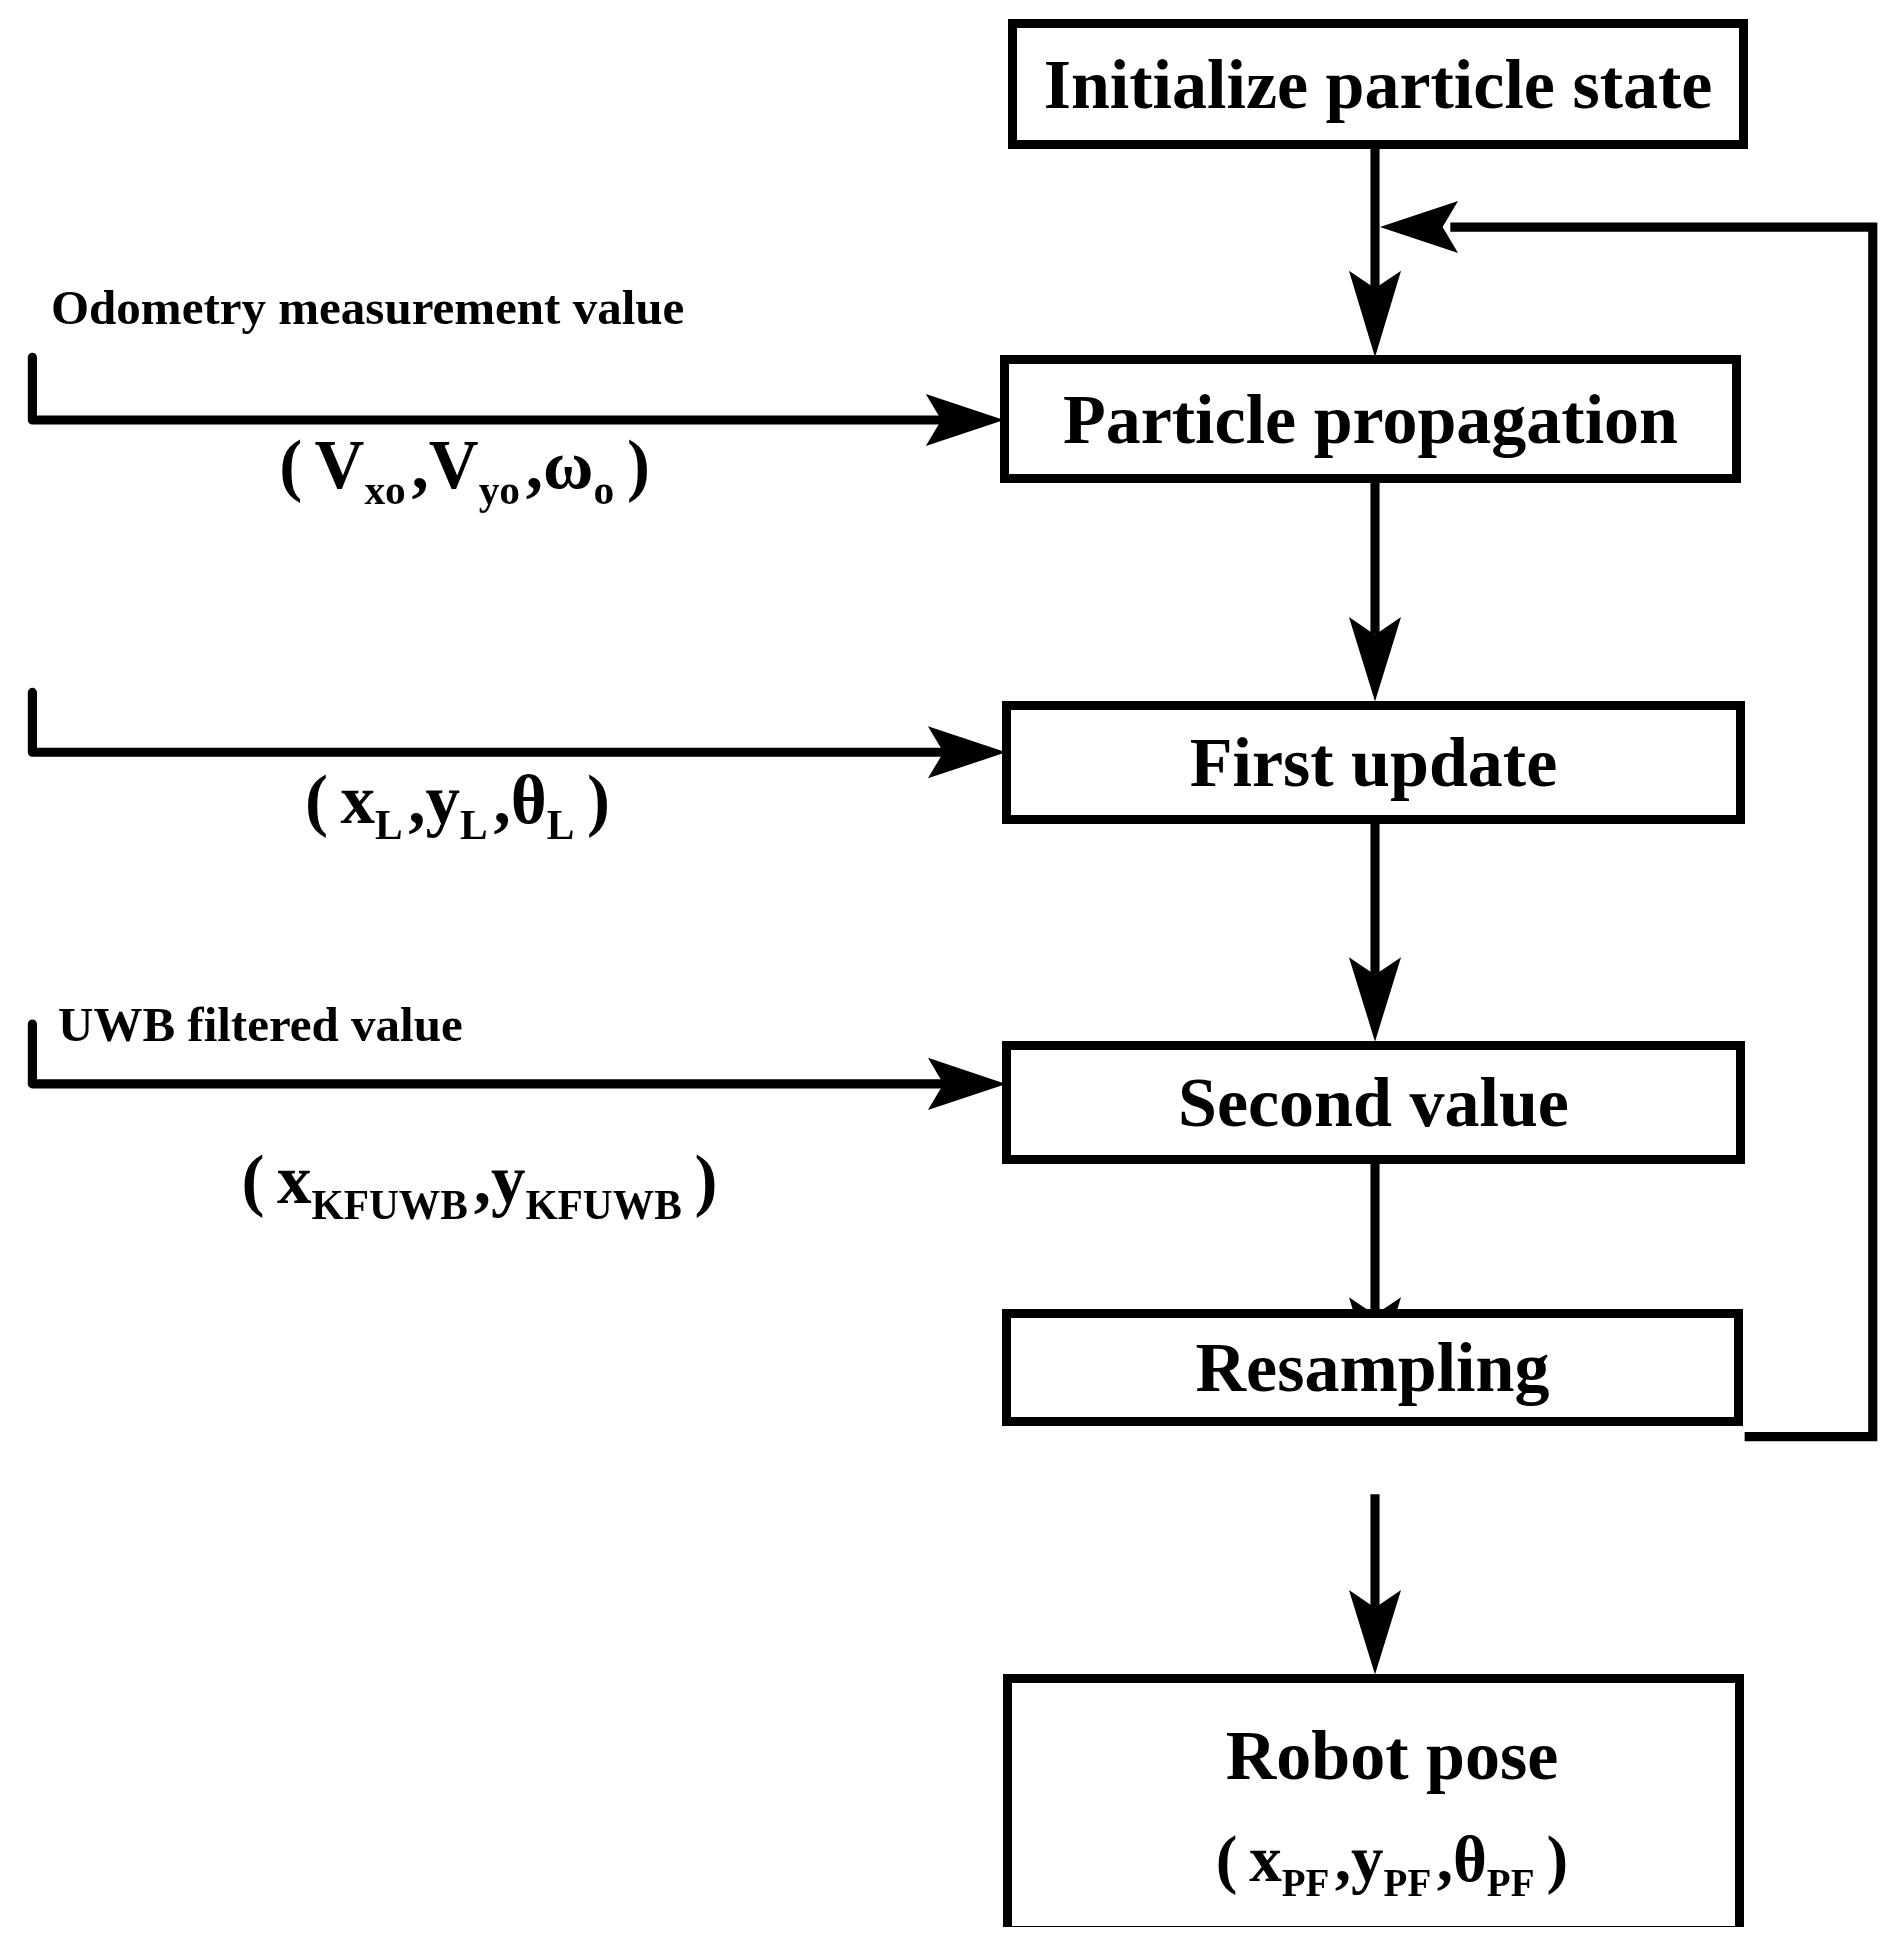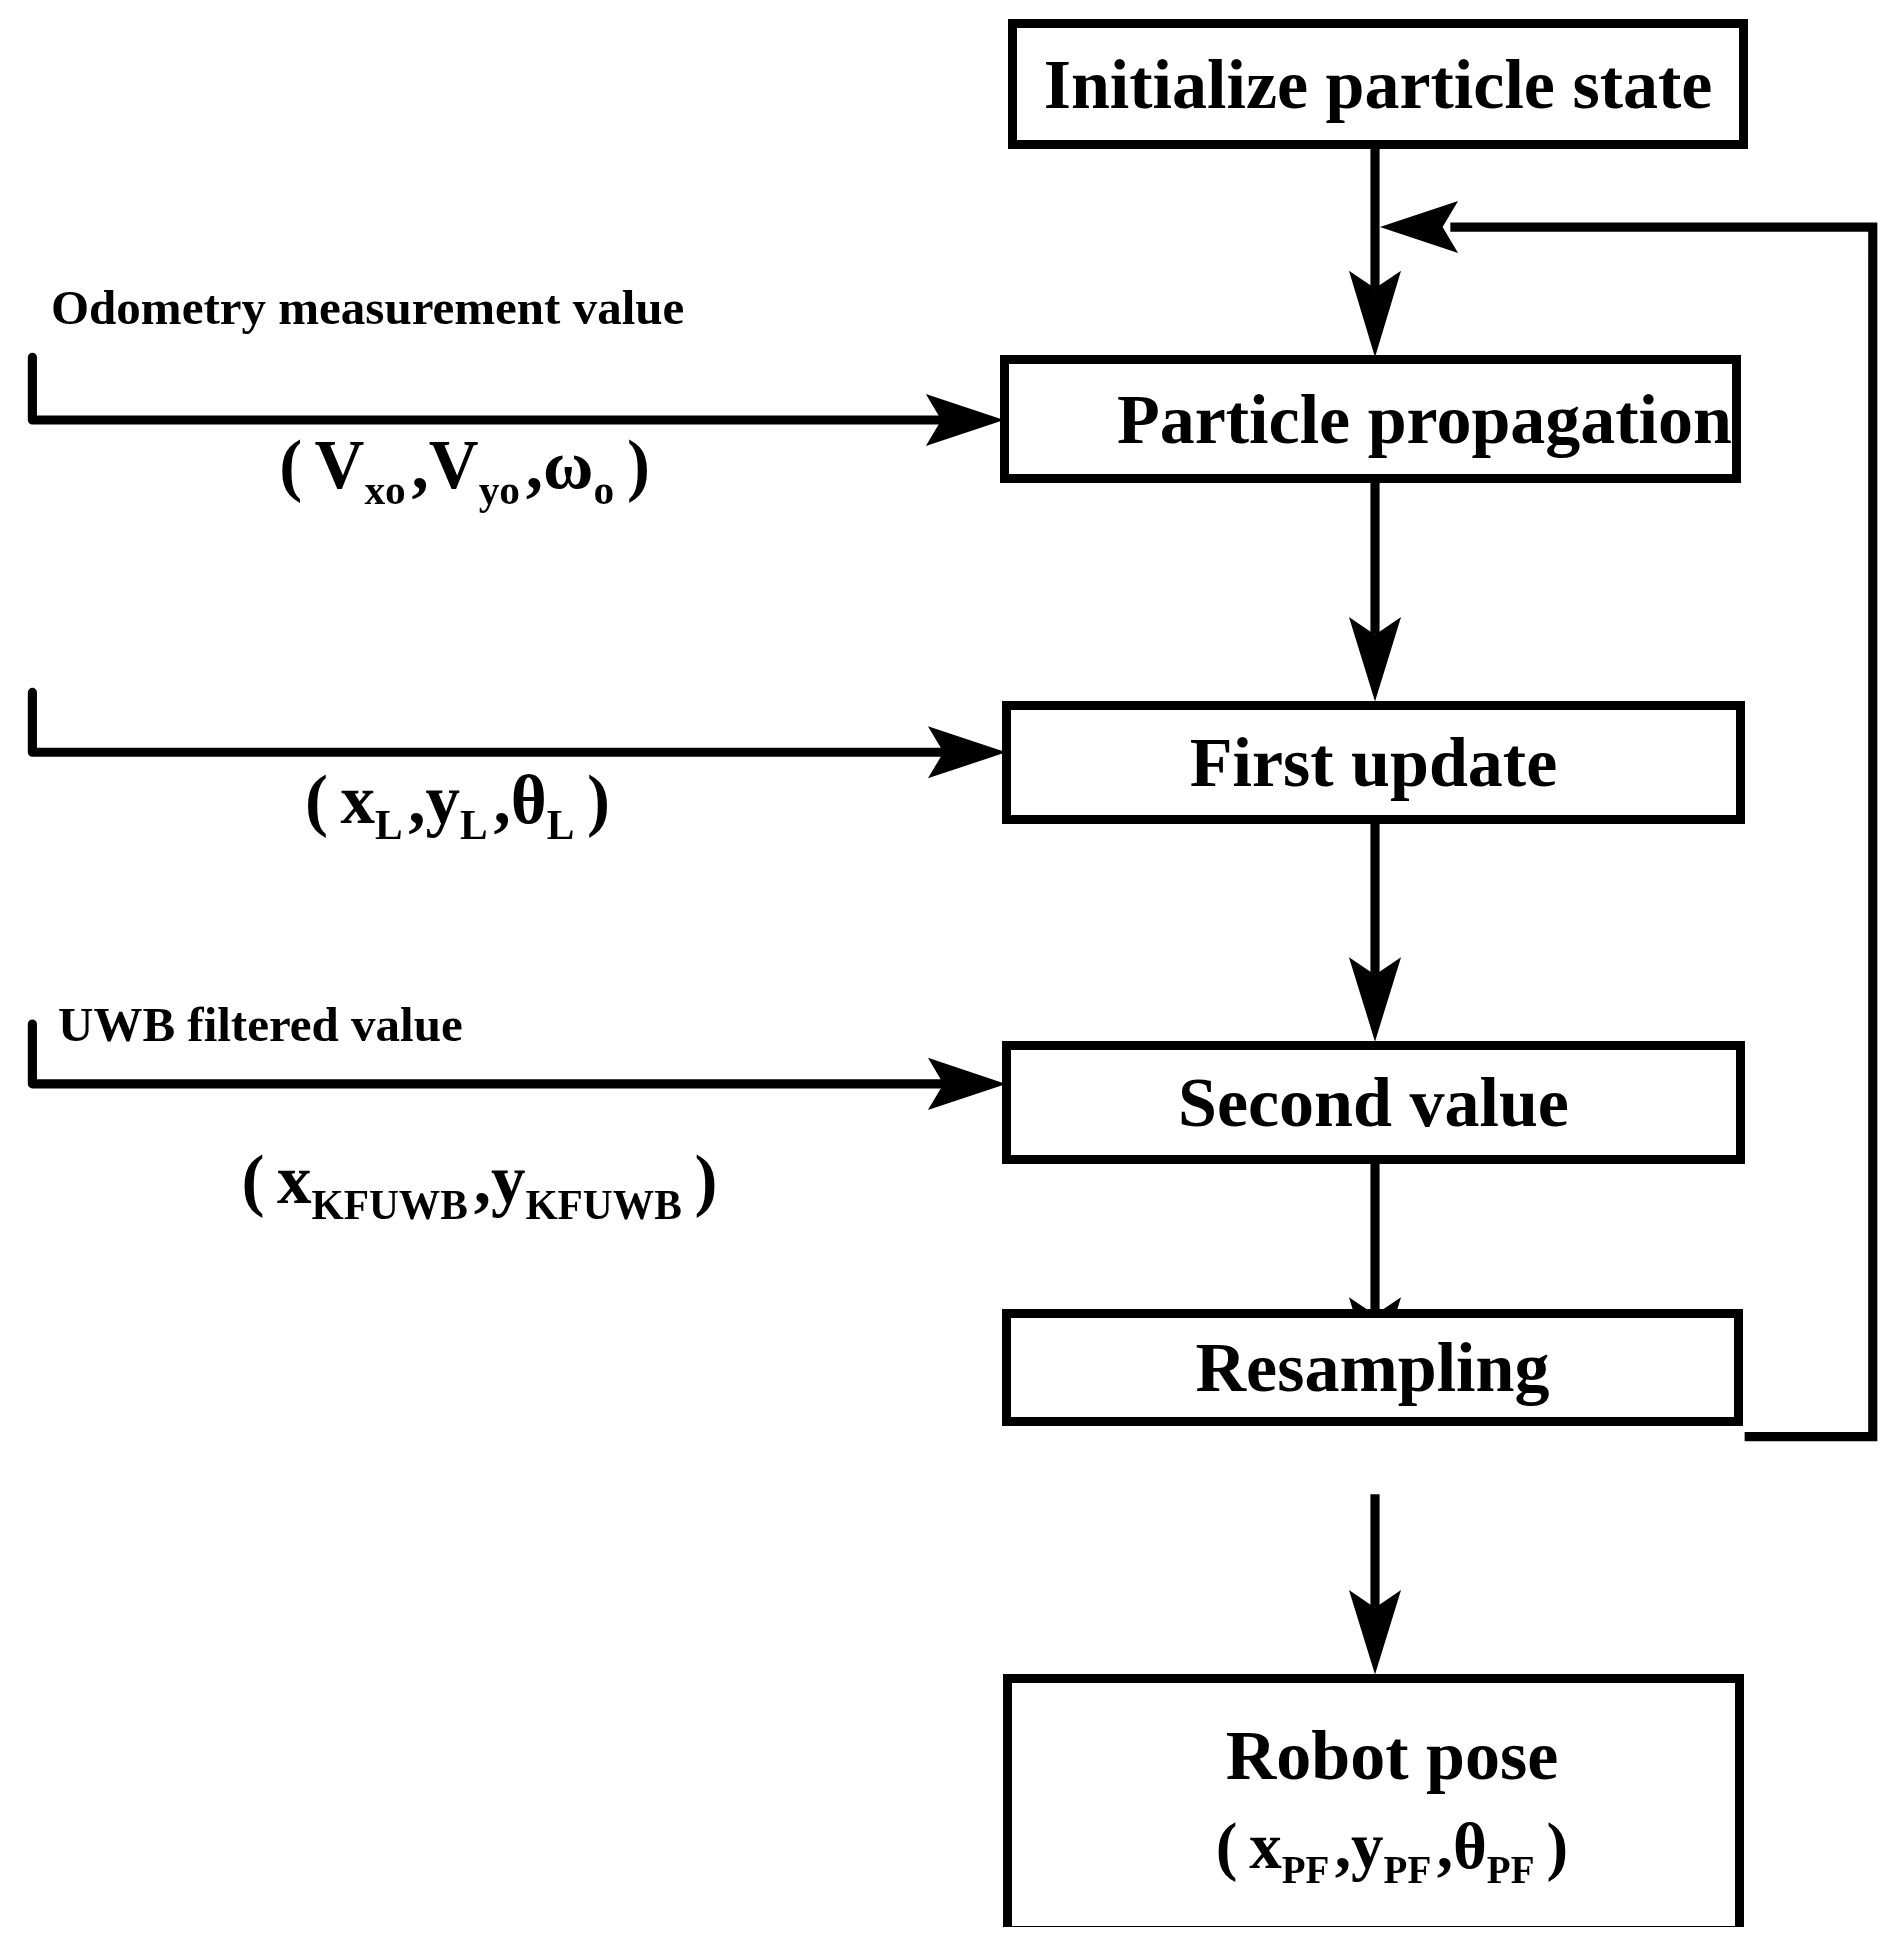--- a/index.html
+++ b/index.html
@@ -34,21 +34,21 @@
   }
   .flow-box .box-label {
     font-size: 70px;
     line-height: 1.1;
     white-space: nowrap;
   }
   .flow-box.tall {
     flex-direction: column;
     justify-content: flex-start;
     padding-top: 34px;
-    gap: 20px;
+    gap: 33px;
     padding-left: 37px;
   }
   .side-label {
     position: absolute;
     font-size: 49px;
     line-height: 1;
     white-space: nowrap;
   }
   .formula {
     position: absolute;
@@ -119,21 +119,21 @@
     <g>
       <path d="M46,1454 V1539 H1336" stroke-linecap="round" stroke-linejoin="round"></path>
       <polygon points="1429,1539 1318,1502 1340,1539 1318,1576"></polygon>
     </g>
   </svg>
 
   <div class="flow-box" style="left:1008px; top:19px;  width:740px; height:130px;">
     <span class="box-label">Initialize particle state</span>
   </div>
 
-  <div class="flow-box" style="left:1000px; top:355px; width:741px; height:128px;justify-content:flex-end;">
+  <div class="flow-box" style="left:1000px; top:355px; width:741px; height:128px;">
     <span class="box-label">Particle propagation</span>
   </div>
 
   <div class="flow-box" style="left:1002px; top:701px; width:743px; height:123px;">
     <span class="box-label">First update</span>
   </div>
 
   <div class="flow-box" style="left:1002px; top:1041px; width:743px; height:123px;">
     <span class="box-label">Second value</span>
   </div>

